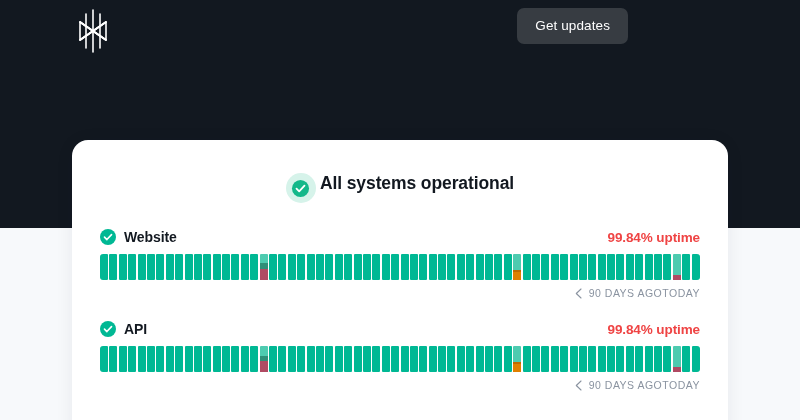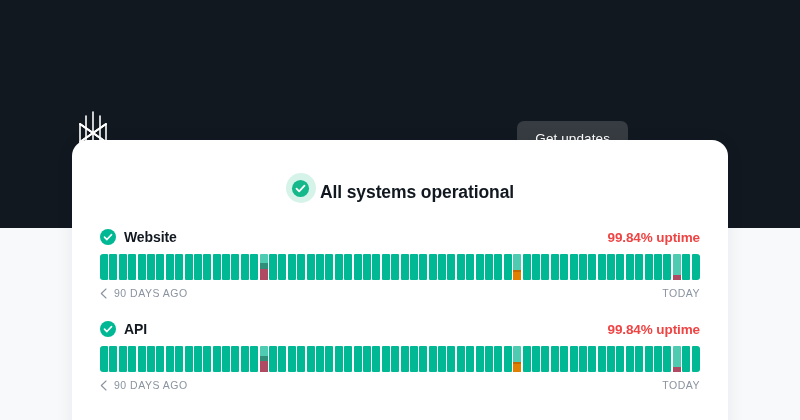--- a/index.html
+++ b/index.html
@@ -29,25 +29,25 @@
     position: absolute;
     top: 228px; left: 0;
     width: 800px;
     height: 192px;
     background: #f7f9fb;
   }
 
   
   #site-header {
     position: absolute;
-    top: 16px; left: 0;
+    top: 8px; left: 0;
     width: 672px;
     height: 140px;
     display: flex;
-    align-items: flex-end;
+    align-items: flex-start;
     justify-content: space-between;
     padding: 0 44px 0 72px;
     z-index: 5;
   }
 
   #brand-logo { width: 42px; height: 46px; display: block; }
 
   #get-updates-button {
     background: #373c42;
     color: #ffffff;
@@ -70,21 +70,21 @@
     height: 300px;
     background: #ffffff;
     border-radius: 16px 16px 0 0;
     box-shadow: 0 2px 18px rgba(16, 24, 40, .07);
     z-index: 6;
     overflow: hidden;
   }
 
   #overall-status {
     display: flex;
-    align-items: flex-end;
+    align-items: flex-start;
     justify-content: center;
     gap: 4px;
     padding-top: 33px;
     padding-bottom: 6px;
   }
 
   #overall-status-badge {
     width: 30px; height: 30px;
     border-radius: 50%;
     background: #d6f3ea;
@@ -156,21 +156,21 @@
   .uptime-seg.lighter { background: #4ecbb0; }
 
   .uptime-seg .incident {
     position: absolute;
     left: 0; right: 0; bottom: 0;
   }
 
   .service-footer {
     display: flex;
     align-items: center;
-    justify-content: space-between;
+    justify-content: flex-end;
     margin-top: 7px;
   }
 
   .footer-left {
     display: flex;
     align-items: center;
     gap: 7px;
   }
 
   .footer-chevron { display: block; }

